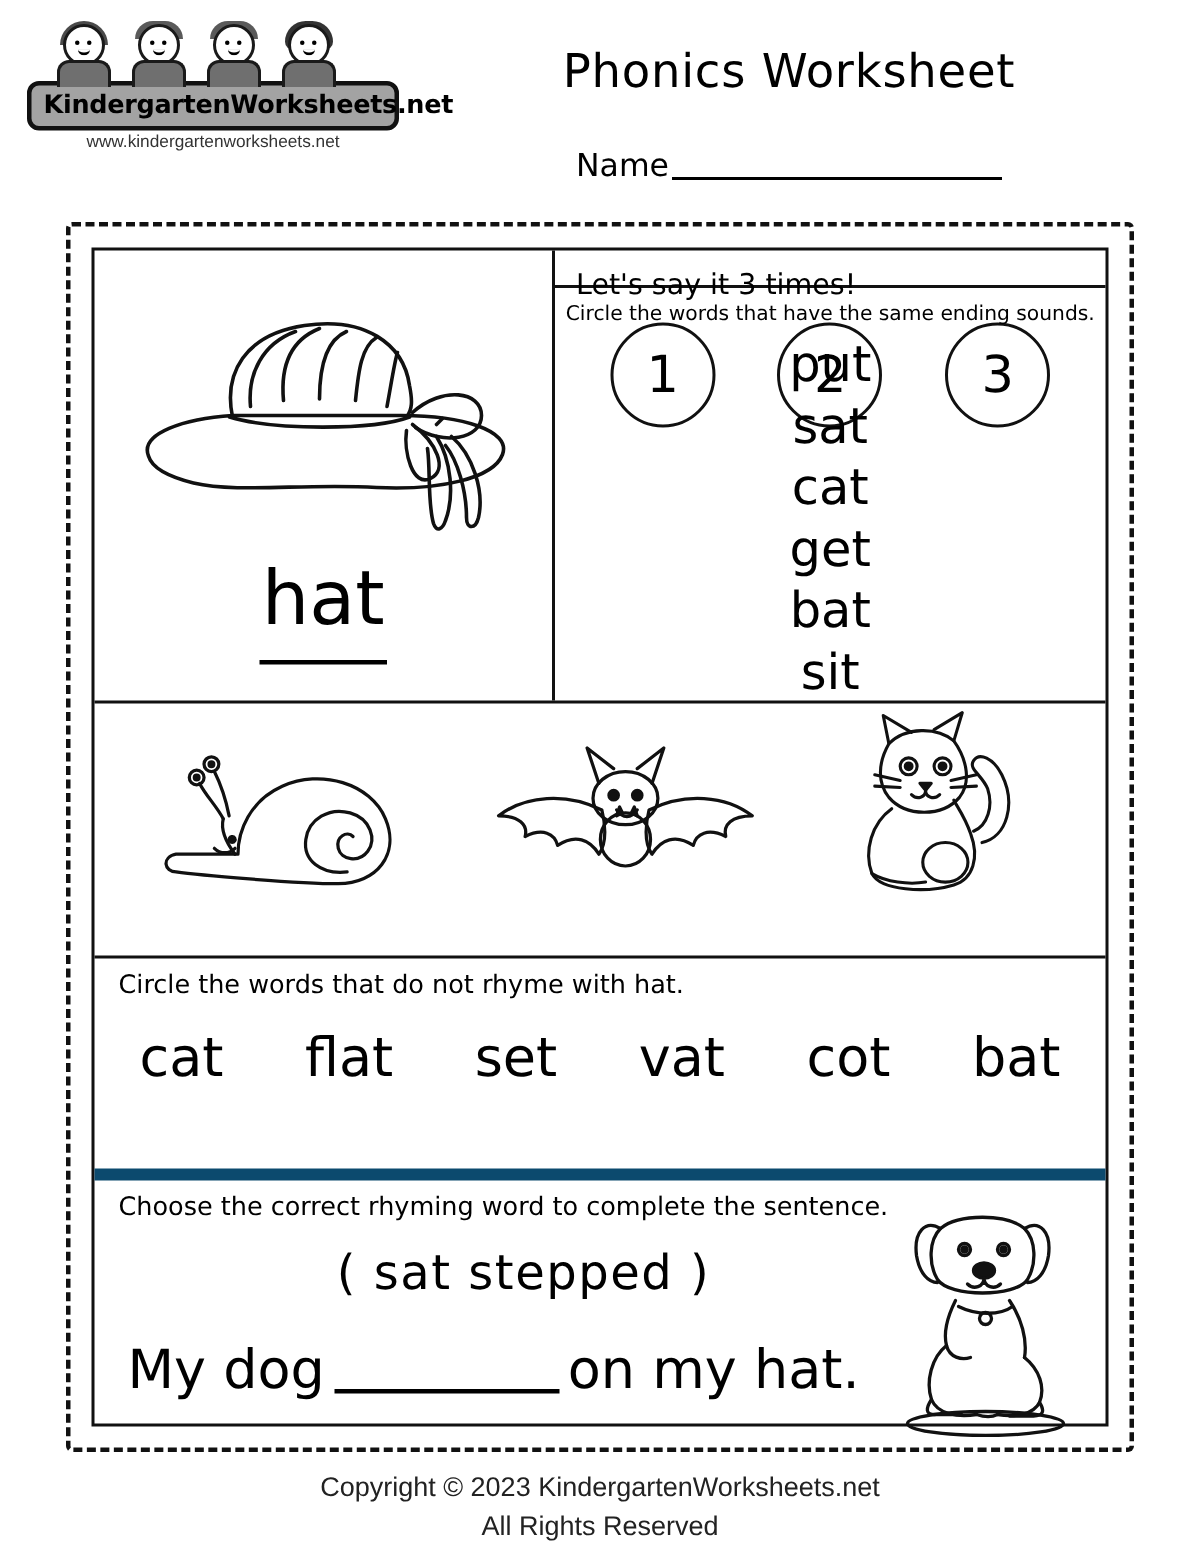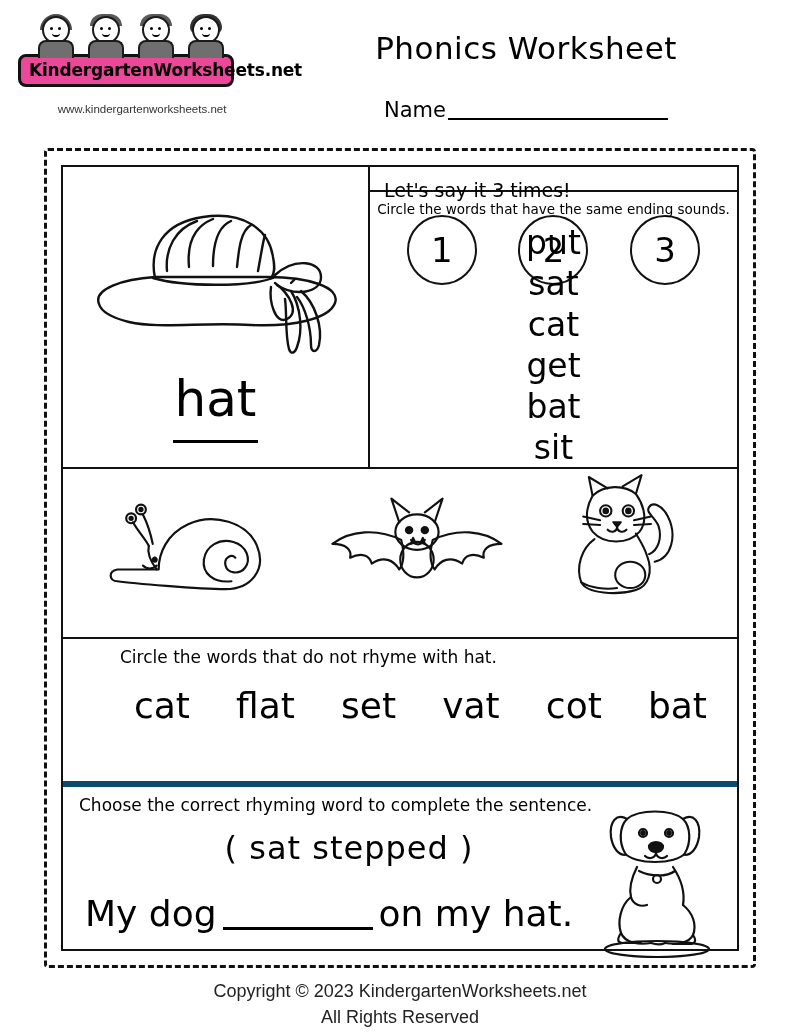--- a/index.html
+++ b/index.html
@@ -93,35 +93,35 @@
     position: absolute;
     left: 18px;
     top: 19px;
     width: 8px;
     height: 4px;
     border-bottom: 2px solid #000;
     border-radius: 0 0 8px 8px;
   }
   .logo-name {
     margin-top: -2px;
-    background: #ec4899;
+    background: #a3a3a3;
     border: 3px solid #111;
     border-radius: 8px;
     padding: 3px 8px 4px 8px;
-    width: 216px;
+    width: 248px;
     text-align: center;
     font-family: "DejaVu Sans", sans-serif;
     font-weight: bold;
     font-size: 17px;
     letter-spacing: -0.2px;
     white-space: nowrap;
   }
   .logo-name .k1 { font-size: 17px; }
   .logo-url {
-    margin-top: 16px;
+    margin-top: 2px;
     text-align: center;
     width: 248px;
     font-size: 11.5px;
     color: #333;
     font-family: "Liberation Sans", sans-serif;
   }
 
   .title {
     position: absolute;
     left: 276px;
@@ -270,22 +270,21 @@
     display: flex;
     justify-content: space-around;
     align-items: flex-end;
     height: 128px;
     padding: 0 28px;
   }
 
   
   .row3 {
     height: 148px;
-    border-bottom: 6px solid #0c4a6e;
-    padding-left: 41px;
+    border-bottom: 8px solid #0c4a6e;
   }
   .row3 .words {
     display: flex;
     justify-content: space-between;
     padding: 18px 30px 0 30px;
     font-size: 36px;
     font-family: "DejaVu Sans", sans-serif;
   }
 
   

